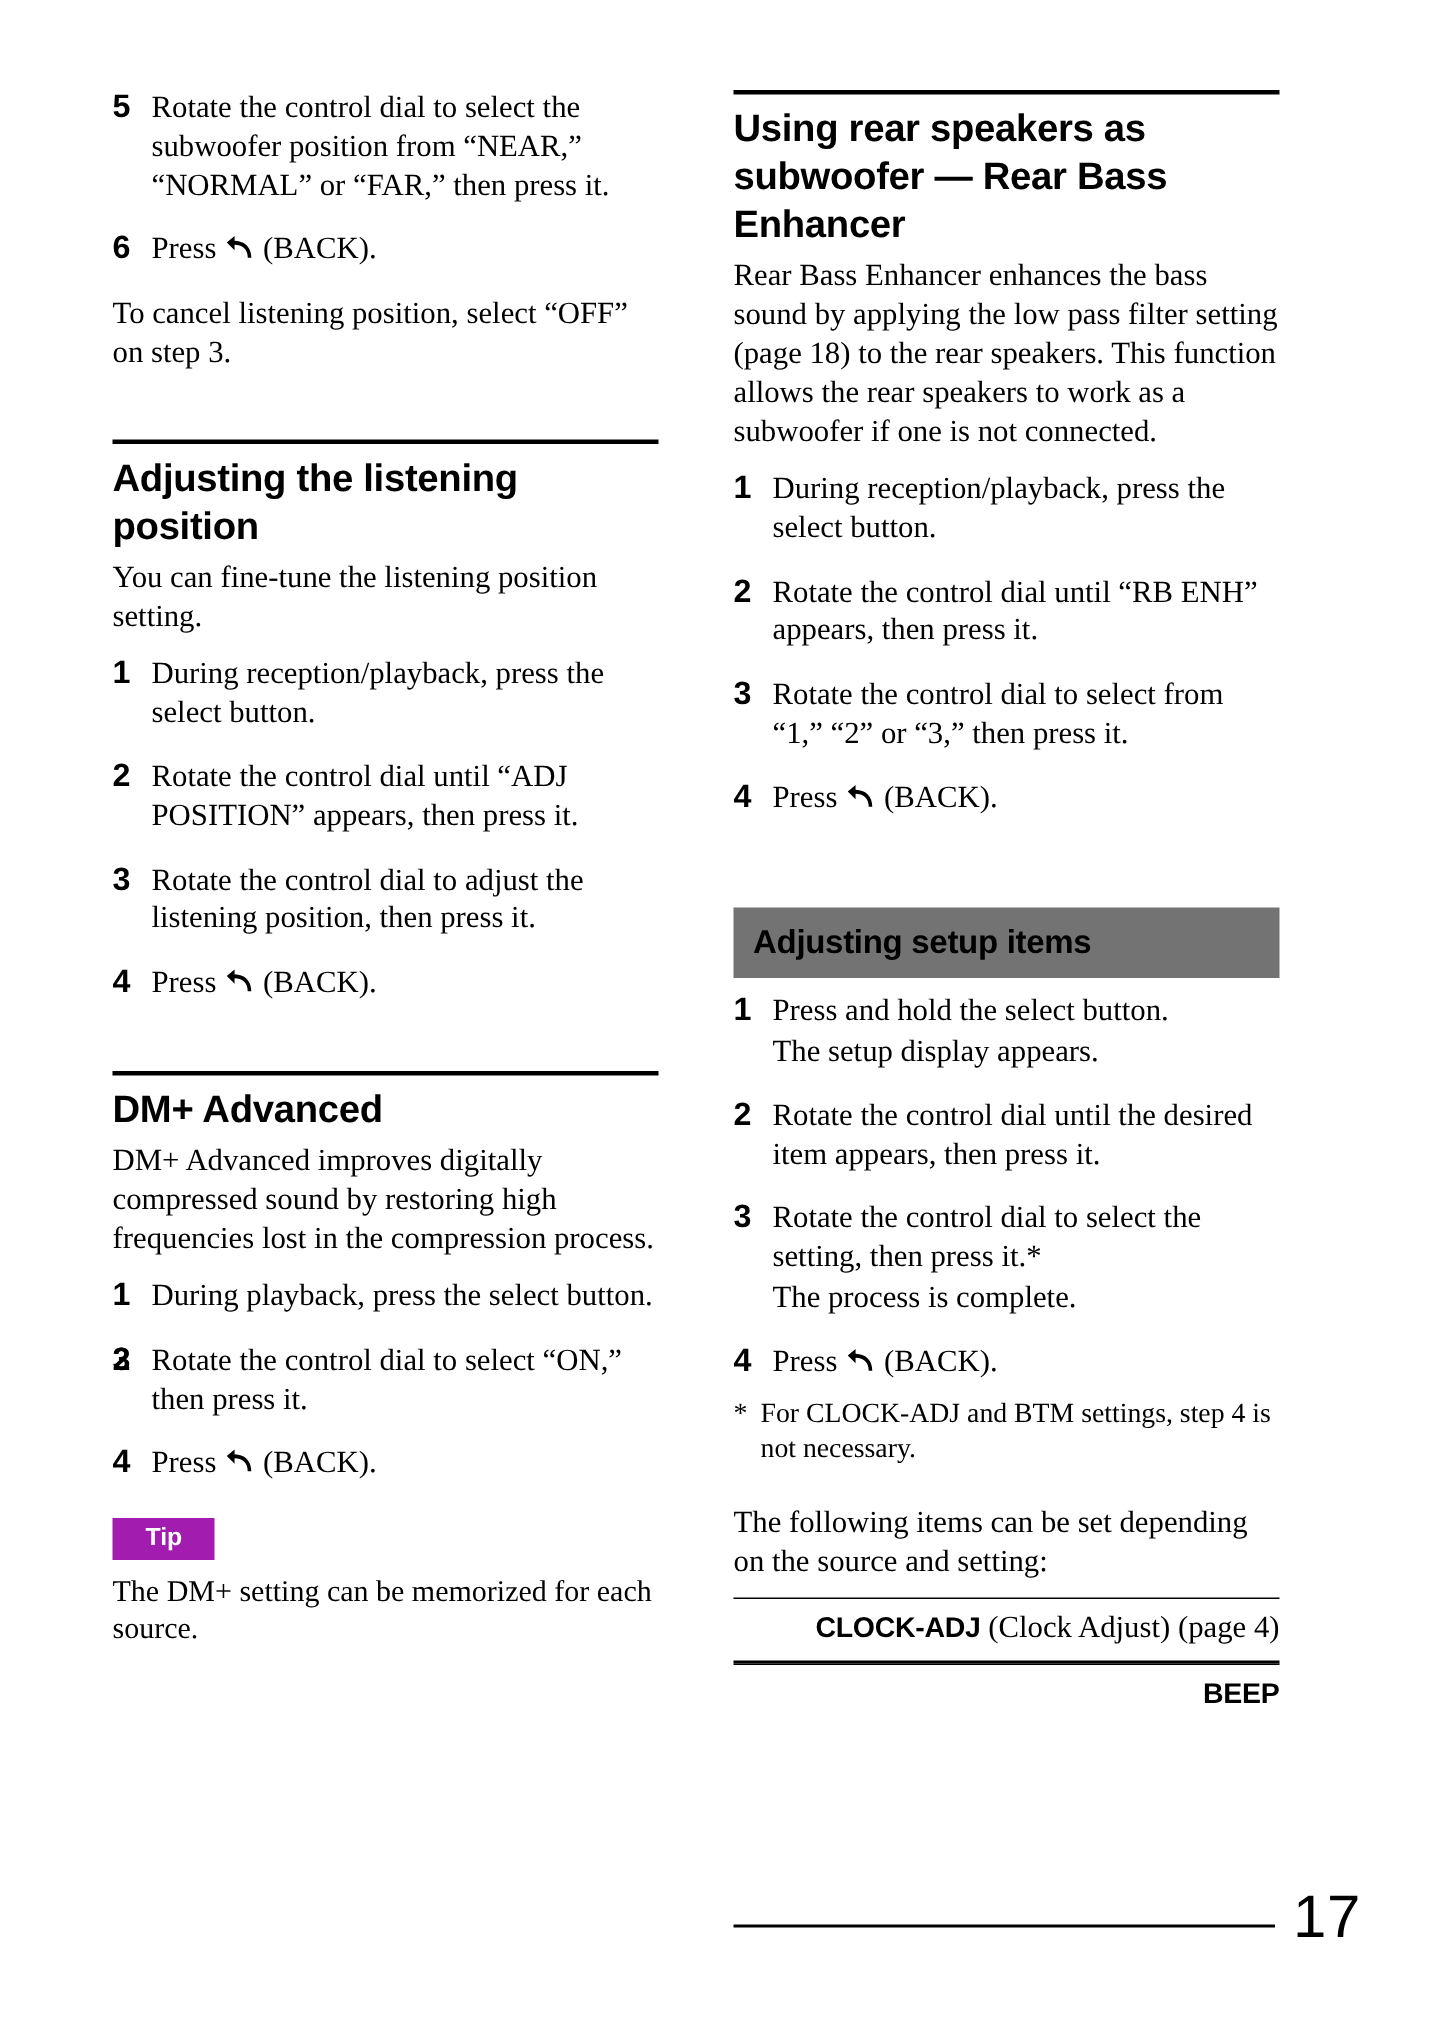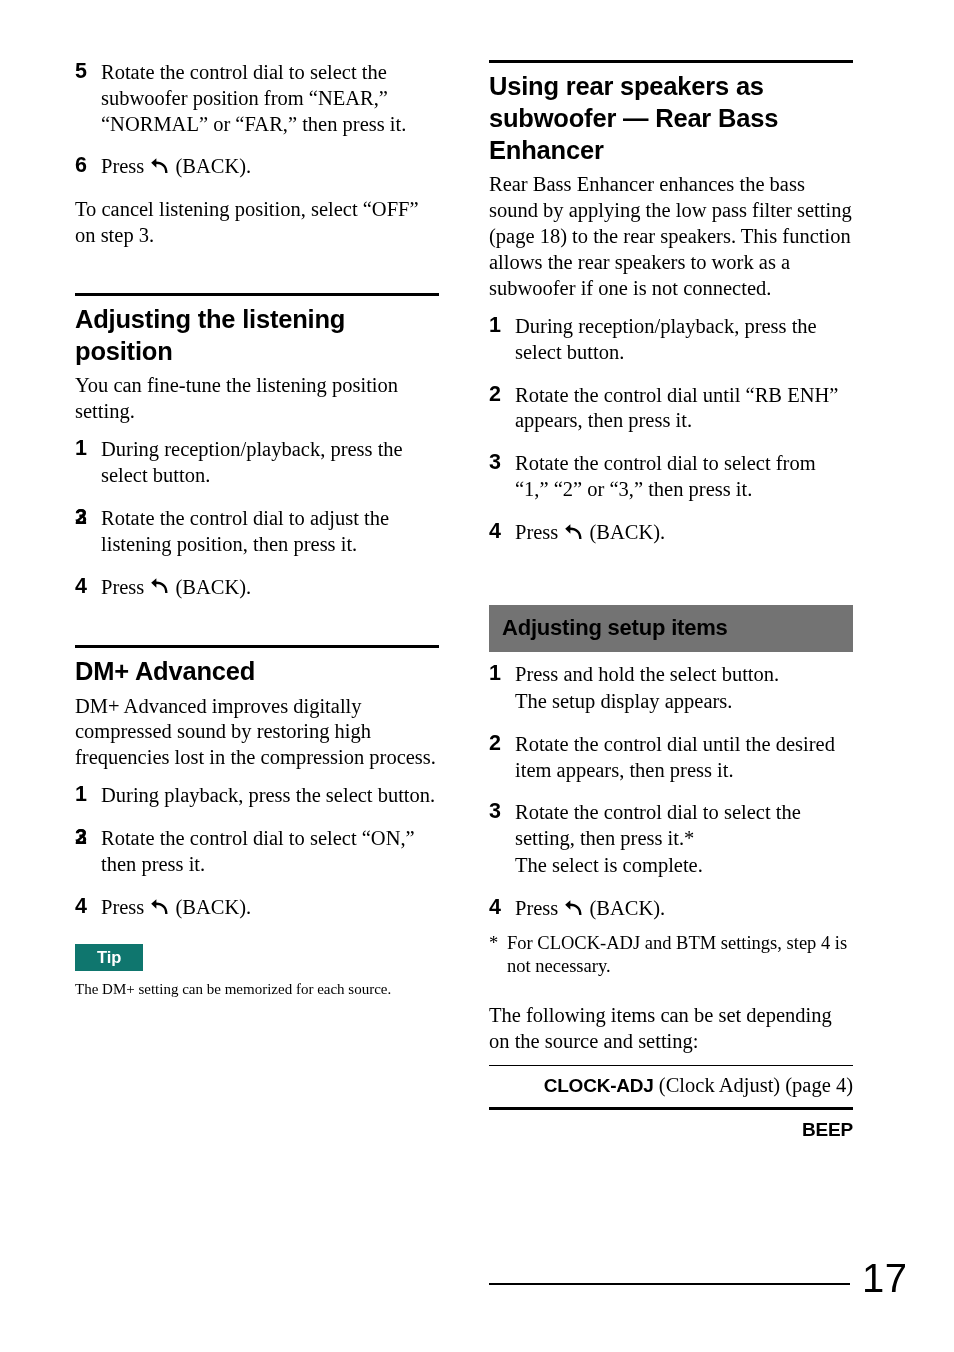--- a/index.html
+++ b/index.html
@@ -104,31 +104,31 @@
     width: 0.92em;
     height: 0.82em;
     vertical-align: -0.08em;
     margin: 0 1px;
   }
   .back-icon svg { display: block; width: 100%; height: 100%; }
 
   
   .tip-badge {
     display: inline-block;
-    background: #0f766e;
+    background: #a21caf;
     color: #fff;
     font-family: "Liberation Sans", "DejaVu Sans", sans-serif;
     font-weight: bold;
     font-size: 16.5px;
     line-height: 1;
     padding: 5px 22px 6px 22px;
     margin: 6px 0 9px 0;
   }
   .tip-body {
-    font-size: 15px;
+    font-size: 20px;
     line-height: 1.27;
     margin: 0;
   }
 
   
   .footnote {
     position: relative;
     padding-left: 18px;
     font-size: 18.5px;
     line-height: 1.28;
@@ -209,20 +209,21 @@
     <div class="rule-thick"></div>
     <h2 class="section-h">Adjusting the listening position</h2>
     <p class="para tight">You can fine-tune the listening position setting.</p>
 
     <div class="step">
       <span class="num">1</span>
       <span class="txt">During reception/playback, press the select button.</span>
     </div>
     <div class="step">
       <span class="num">2</span>
+      <span class="txt">Rotate the control dial until “ADJ POSITION” appears, then press it.</span>
     </div>
     <div class="step">
       <span class="num">3</span>
       <span class="txt">Rotate the control dial to adjust the listening position, then press it.</span>
     </div>
     <div class="step">
       <span class="num">4</span>
       <span class="txt"><span>Press</span>
         <span class="back-icon">
           <svg viewBox="0 0 24 22">
@@ -304,21 +305,21 @@
       <span class="txt">Press and hold the select button.</span>
       <span class="sub">The setup display appears.</span>
     </div>
     <div class="step">
       <span class="num">2</span>
       <span class="txt">Rotate the control dial until the desired item appears, then press it.</span>
     </div>
     <div class="step">
       <span class="num">3</span>
       <span class="txt">Rotate the control dial to select the setting, then press it.*</span>
-      <span class="sub">The select is complete.</span>
+      <span class="sub">The process is complete.</span>
     </div>
     <div class="step" style="margin-bottom:10px">
       <span class="num">4</span>
       <span class="txt"><span>Press</span>
         <span class="back-icon">
           <svg viewBox="0 0 24 22">
               <path d="M19.5 19.5 C19.5 11.5 14.5 8.2 8.0 8.0 L8.0 12.8 L1.2 6.2 L8.0 0.4 L8.0 4.6 C16.5 4.9 22.6 9.8 22.6 19.5 Z" fill="#000"></path>
             </svg>
         </span>
         <span>(BACK).</span></span>

